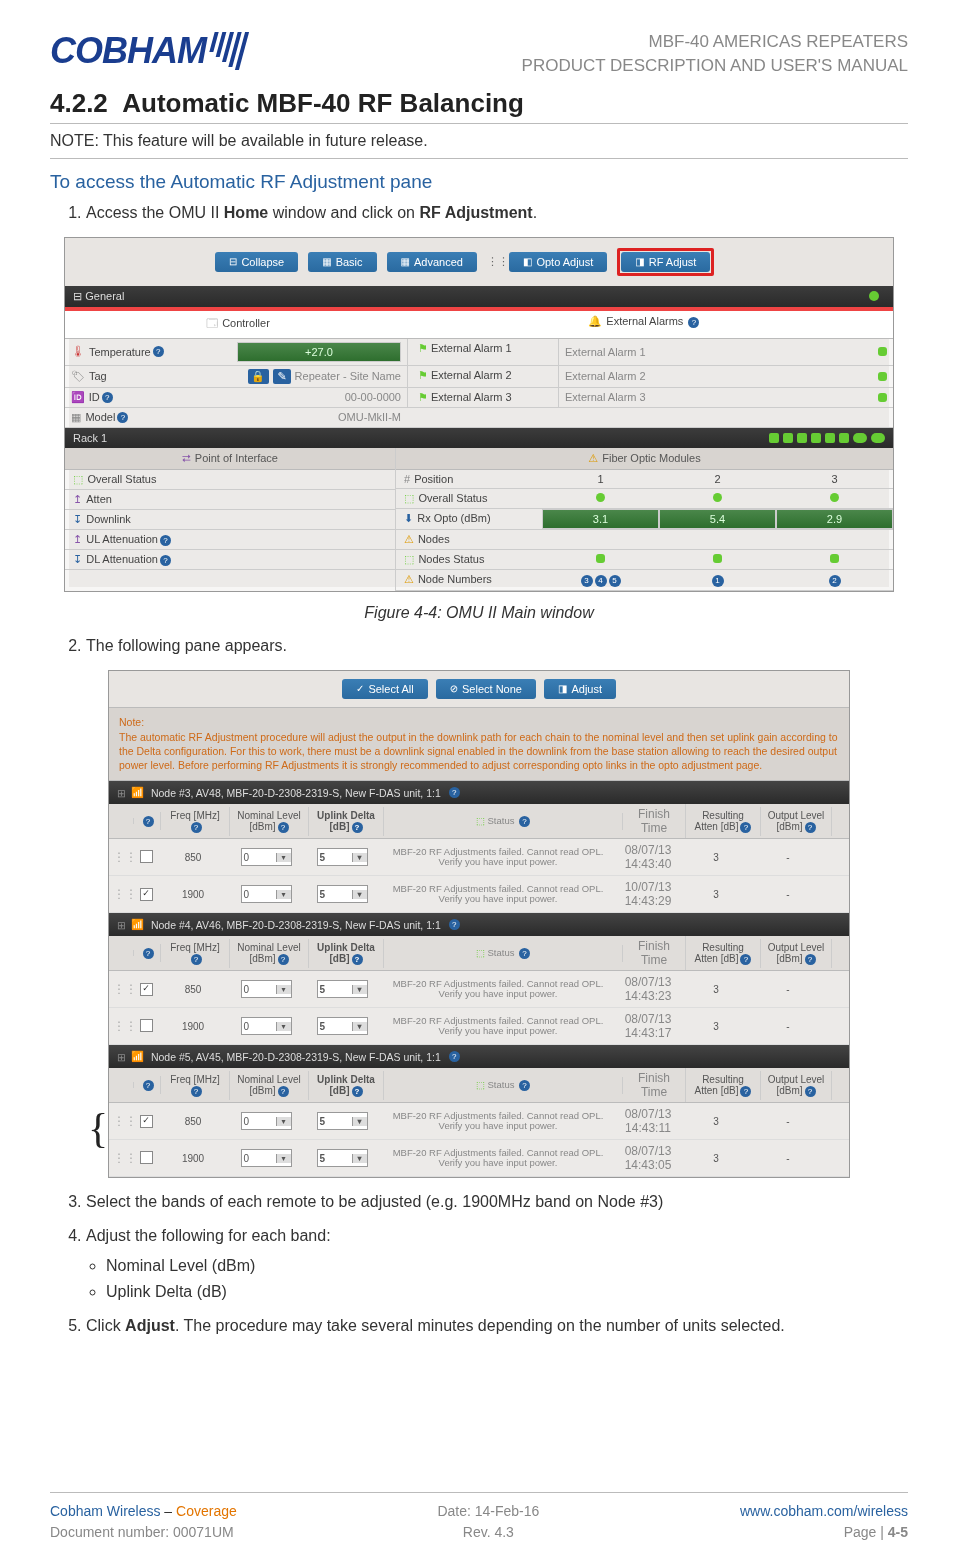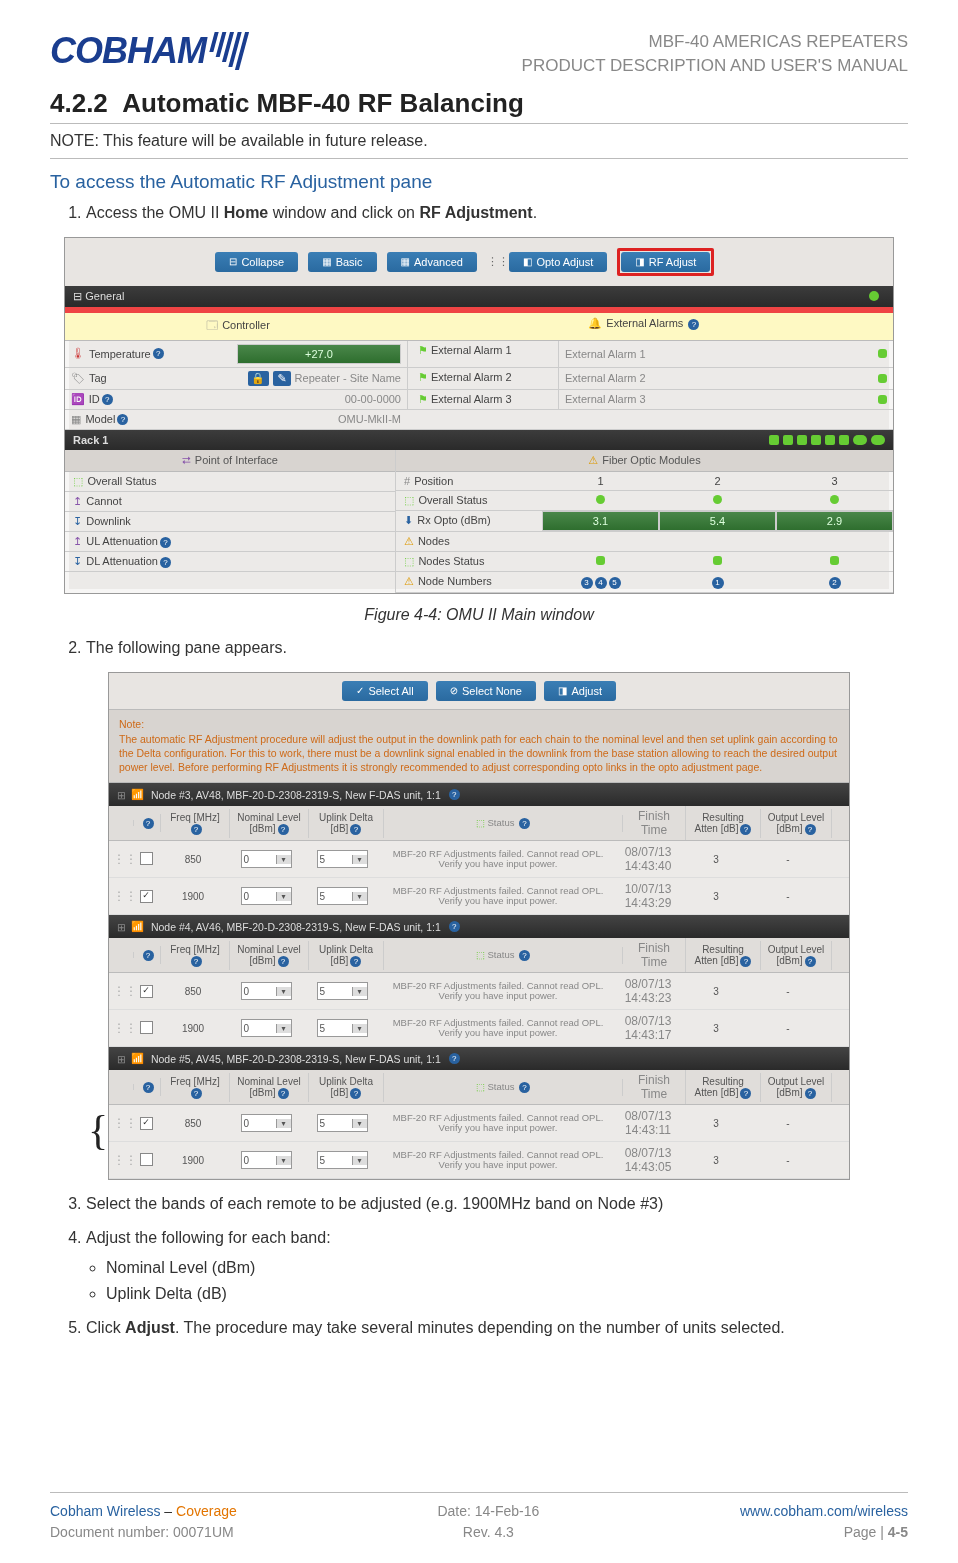--- a/index.html
+++ b/index.html
@@ -23,33 +23,33 @@
 
 .screenshot { border: 1px solid #999; background: #eceae8; margin: 12px auto; width: 830px; box-sizing: border-box; font-size: 11px; color: #444; box-shadow: inset 0 0 0 4px #f7f6f5; }
 .topbar { display: flex; gap: 10px; padding: 10px 10px 10px 150px; background: #e8e5e2; align-items: center; }
 .btn-blue { background: linear-gradient(#3a7eb5,#2a6aa0); color: #fff; padding: 4px 14px; border-radius: 3px; font-size: 11px; cursor: pointer; display: inline-flex; align-items: center; gap: 4px; }
 .btn-blue .micon { font-size: 10px; }
 .topbar .spacer-dots { width: 12px; text-align: center; color: #666; }
 .btn-outlined { border: 3px solid #d22; padding: 1px; border-radius: 2px; }
 
 .panel-dark { background: linear-gradient(#3c3c3c,#2a2a2a); color: #ddd; padding: 4px 8px; font-size: 11px; display: flex; align-items: center; justify-content: space-between; }
 .panel-dark .dot-green { width: 10px; height: 10px; background: #6c3; border-radius: 50%; display: inline-block; margin-right: 6px; }
-.panel-subhead { background: #fef9c3; color: #444; padding: 4px 8px; font-size: 11px; border-top: 6px solid #ef4444; border-bottom: 1px solid #bbb; display: flex; }
+.panel-subhead { background: #ffffff; color: #444; padding: 4px 8px; font-size: 11px; border-top: 4px solid #ef4444; border-bottom: 1px solid #bbb; display: flex; }
 .panel-subhead .seg { flex: 1; text-align: center; }
 .row-grid { display: flex; border-bottom: 1px solid #ccc; font-size: 11px; }
 .row-grid .c-left { width: 330px; display: flex; align-items: center; padding: 3px 6px; }
 .row-grid .c-right { flex: 1; display: flex; }
 .row-grid .c-right .lab { width: 130px; padding: 3px 10px; border-right: 1px solid #ccc; border-left: 1px solid #ccc; }
 .row-grid .c-right .val { flex: 1; padding: 3px 6px; color: #888; display: flex; align-items: center; }
 .row-grid .c-right .val .gdot { width: 9px; height: 9px; background: #6c3; border-radius: 3px; margin-left: auto; }
 .green-cell { background: linear-gradient(#4a874a,#2e6e2e); color: #dfd; padding: 3px 6px; text-align: center; flex: 1; border: 1px solid #ccc; }
 .label-icn { color: #888; margin-right: 4px; }
 .help-q { display: inline-block; width: 11px; height: 11px; background: #2962a0; color: #fff; font-size: 8px; border-radius: 50%; text-align: center; line-height: 11px; margin-left: 2px; }
 
-.rack-head { background: linear-gradient(#3c3c3c,#2a2a2a); color: #ddd; padding: 4px 8px; font-size: 11px; display: flex; align-items: center; justify-content: space-between; font-weight: bold; }
+.rack-head { background: linear-gradient(#3c3c3c,#2a2a2a); color: #ddd; padding: 4px 8px; font-size: 11px; display: flex; align-items: center; justify-content: space-between; }
 .rack-icons { display: flex; gap: 4px; align-items: center; }
 .rack-icons .ri { width: 10px; height: 10px; background: #6c3; border-radius: 2px; font-size: 7px; color: #252; text-align: center; }
 .rack-icons .ri.pill { width: 14px; border-radius: 5px; }
 .tbl2 { display: flex; }
 .tbl2 .left { width: 330px; border-right: 1px solid #ccc; }
 .tbl2 .right { flex: 1; }
 .tbl2 .hrow { background: #d8d4d0; text-align: center; padding: 4px; border-bottom: 1px solid #bbb; color: #555; }
 .tbl2 .drow { display: flex; border-bottom: 1px solid #ccc; }
 .tbl2 .drow .dlab { padding: 3px 8px; flex: 0 0 130px; }
 .tbl2 .drow .dval { flex: 1; text-align: center; padding: 3px; }
@@ -61,21 +61,21 @@
 .node-head { background: linear-gradient(#444,#2a2a2a); color: #ddd; padding: 5px 8px; font-size: 10.5px; display: flex; align-items: center; gap: 6px; }
 .node-head .expand { color: #888; }
 .adj-head { display: flex; background: #e0ddda; border-bottom: 1px solid #bbb; font-size: 10px; align-items: center; }
 .adj-head .ah { padding: 3px 4px; text-align: center; border-right: 1px solid #ccc; }
 .adj-row { display: flex; border-bottom: 1px solid #ddd; align-items: center; font-size: 10px; }
 .adj-row .ac { padding: 4px 4px; text-align: center; }
 .ah.ah-drag, .ac.ac-drag { width: 16px; }
 .ah.ah-cb, .ac.ac-cb { width: 18px; }
 .ah.ah-freq, .ac.ac-freq { width: 60px; }
 .ah.ah-nom, .ac.ac-nom { width: 70px; }
-.ah.ah-up, .ac.ac-up { width: 66px; }
+.ah.ah-up, .ac.ac-up { width: 66px; font-weight: bold; }
 .ah.ah-stat, .ac.ac-stat { width: 230px; color: #888; font-size: 9.5px; line-height: 1.1; }
 .ah.ah-fin, .ac.ac-fin { width: 54px; color: #888; font-size: 12px; text-align: center; }
 .ah.ah-att, .ac.ac-att { width: 66px; }
 .ah.ah-out, .ac.ac-out { width: 62px; }
 .sel { display: inline-flex; align-items: center; border: 1px solid #999; background: #fff; height: 16px; }
 .sel .sv { width: 30px; padding: 0 2px; text-align: left; }
 .sel .sa { width: 14px; background: #ddd; border-left: 1px solid #999; font-size: 8px; }
 .drag-handle { color: #aaa; font-size: 12px; }
 .checkbox { width: 11px; height: 11px; border: 1px solid #888; background: #fff; display: inline-block; }
 .checkbox.checked::after { content: "✓"; font-size: 9px; color: #333; position: relative; top: -2px; }
@@ -229,21 +229,21 @@
           <span class="ri pill"></span>
       </span>
     </div>
     <div class="tbl2">
       <div class="left">
         <div class="hrow"><span class="label-icn" style="color:#85a">⮂</span><span>Point of Interface</span></div>
         <div class="drow">
             <div class="dlab"><span class="label-icn" style="color:#6c3">⬚</span><span>Overall Status</span></div>
           </div>
         <div class="drow">
-            <div class="dlab"><span class="label-icn" style="color:#85a">↥</span><span>Cannot</span></div>
+            <div class="dlab"><span class="label-icn" style="color:#85a">↥</span><span>Atten</span></div>
           </div>
         <div class="drow">
             <div class="dlab"><span class="label-icn" style="color:#2962a0">↧</span><span>Downlink</span></div>
           </div>
         <div class="drow">
             <div class="dlab"><span class="label-icn" style="color:#85a">↥</span><span>UL Attenuation</span><span class="help-q">?</span></div>
           </div>
         <div class="drow">
             <div class="dlab"><span class="label-icn" style="color:#2962a0">↧</span><span>DL Attenuation</span><span class="help-q">?</span></div>
           </div>

